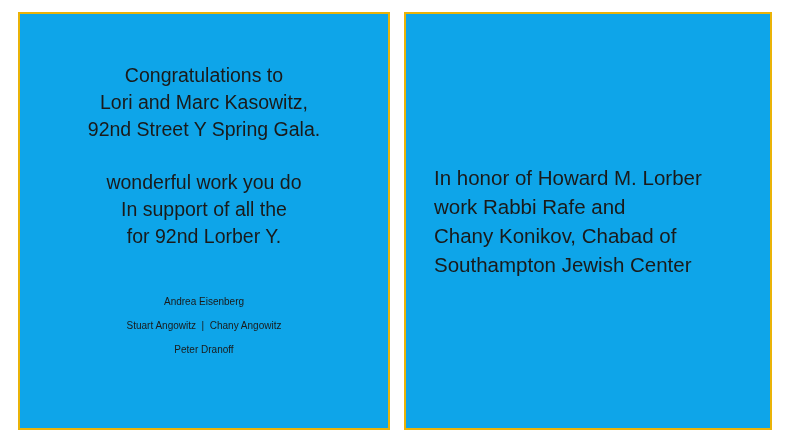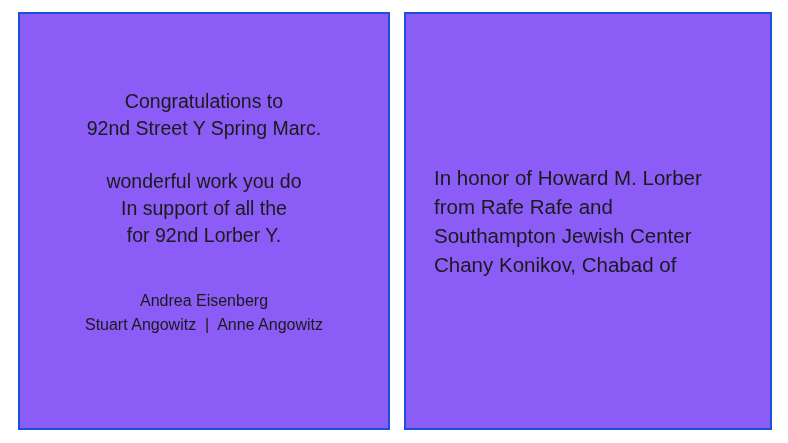--- a/index.html
+++ b/index.html
@@ -17,22 +17,22 @@
     position: relative;
     width: 788px;
     height: 443px;
     background: #ffffff;
     display: flex;
     flex-direction: row;
   }
   .ad-card {
     position: absolute;
     box-sizing: border-box;
-    border: 2px solid #1d4ed8;
-    background: #8b5cf6;
+    border: 2px solid #eab308;
+    background: #0ea5e9;
     display: flex;
     flex-direction: column;
     justify-content: center;
     align-items: flex-start;
   }
   .card-left {
     left: 18px;
     top: 12px;
     width: 372px;
     height: 418px;
@@ -54,21 +54,21 @@
     font-size: 19.5px;
     line-height: 27px;
     color: #1a1a1a;
     font-weight: 400;
   }
   .block-gap {
     height: 26px;
   }
   .block-names {
     margin-top: 40px;
-    font-size: 16px;
+    font-size: 10px;
     line-height: 24px;
     color: #1a1a1a;
   }
   .right-inner {
     width: 100%;
     padding: 0 28px;
     box-sizing: border-box;
     text-align: left;
   }
   .right-text {
@@ -84,39 +84,41 @@
 </style>
 </head>
 <body>
 
 <div class="page">
 
   <div class="ad-card card-left">
     <div class="left-inner">
       <div class="block-main">
         <span class="line">Congratulations to</span>
-        <span class="line">92nd Street Y Spring Marc.</span>
+        <span class="line">Lori and Marc Kasowitz,</span>
+        <span class="line">92nd Street Y Spring Gala.</span>
       </div>
       <div class="block-gap"></div>
       <div class="block-main">
         <span class="line">wonderful work you do</span>
         <span class="line">In support of all the</span>
         <span class="line">for 92nd Lorber Y.</span>
       </div>
       <div class="block-names">
         <span class="line">Andrea Eisenberg</span>
-        <span class="line">Stuart Angowitz  |  Anne Angowitz</span>
+        <span class="line">Stuart Angowitz  |  Chany Angowitz</span>
+        <span class="line">Peter Dranoff</span>
       </div>
     </div>
   </div>
 
   <div class="ad-card card-right">
     <div class="right-inner">
       <div class="right-text">
         <span class="line">In honor of Howard M. Lorber</span>
-        <span class="line">from Rafe Rafe and</span>
+        <span class="line">work Rabbi Rafe and</span>
+        <span class="line">Chany Konikov, Chabad of</span>
         <span class="line">Southampton Jewish Center</span>
-        <span class="line">Chany Konikov, Chabad of</span>
       </div>
     </div>
   </div>
 
 </div>
 
 </body></html>

